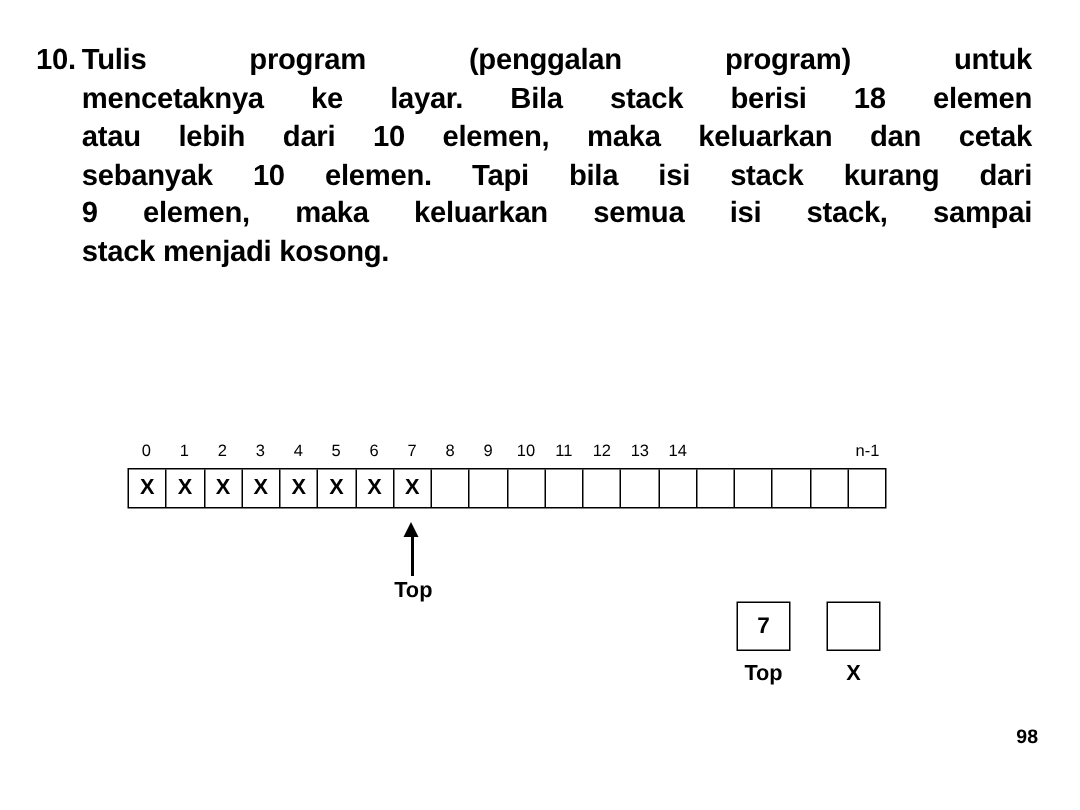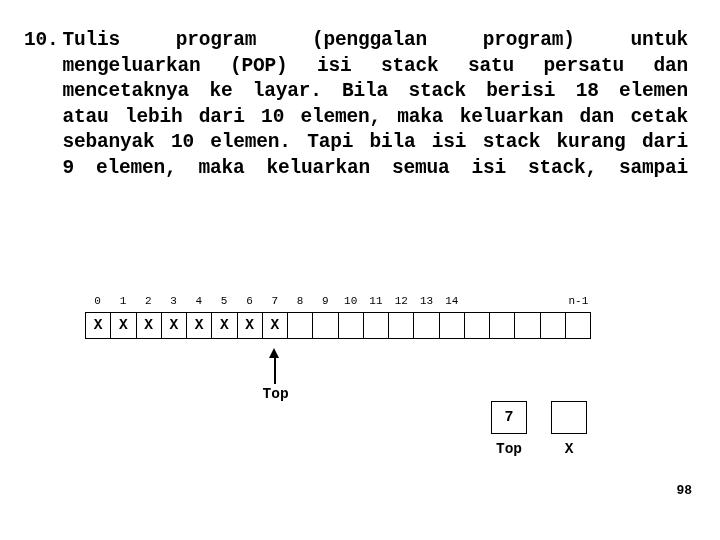--- a/index.html
+++ b/index.html
@@ -15,21 +15,20 @@
     overflow: hidden;
     position: relative;
   }
 
   
   .slide {
     position: absolute;
     left: 0; top: 0;
     width: 720px;
     height: 520px;
-    font-family: Liberation Mono, monospace;
   }
 
   .question {
     position: absolute;
     left: 24px;
     top: 28px;
     width: 664px;
     display: flex;
     align-items: flex-start;
   }
@@ -191,25 +190,25 @@
 </style>
 </head>
 <body>
 
 <div class="slide">
 
   <div class="question">
     <span class="q-number">10.</span>
     <div class="q-body">
       <span class="q-line">Tulis program (penggalan program) untuk</span>
-      <span class="q-line">mengeluarkan (POP) isi stack satu persatu dan</span>
       <span class="q-line">mencetaknya ke layar. Bila stack berisi 18 elemen</span>
       <span class="q-line">atau lebih dari 10 elemen, maka keluarkan dan cetak</span>
       <span class="q-line">sebanyak 10 elemen. Tapi bila isi stack kurang dari</span>
       <span class="q-line">9 elemen, maka keluarkan semua isi stack, sampai</span>
+      <span class="q-line last">stack menjadi kosong.</span>
     </div>
   </div>
 
   <div class="array-diagram">
     <div class="idx-row" id="index-row">
         <span class="idx-label" style="left: 12.65px;">0</span>
         <span class="idx-label" style="left: 37.95px;">1</span>
         <span class="idx-label" style="left: 63.25px;">2</span>
         <span class="idx-label" style="left: 88.55px;">3</span>
         <span class="idx-label" style="left: 113.85px;">4</span>

